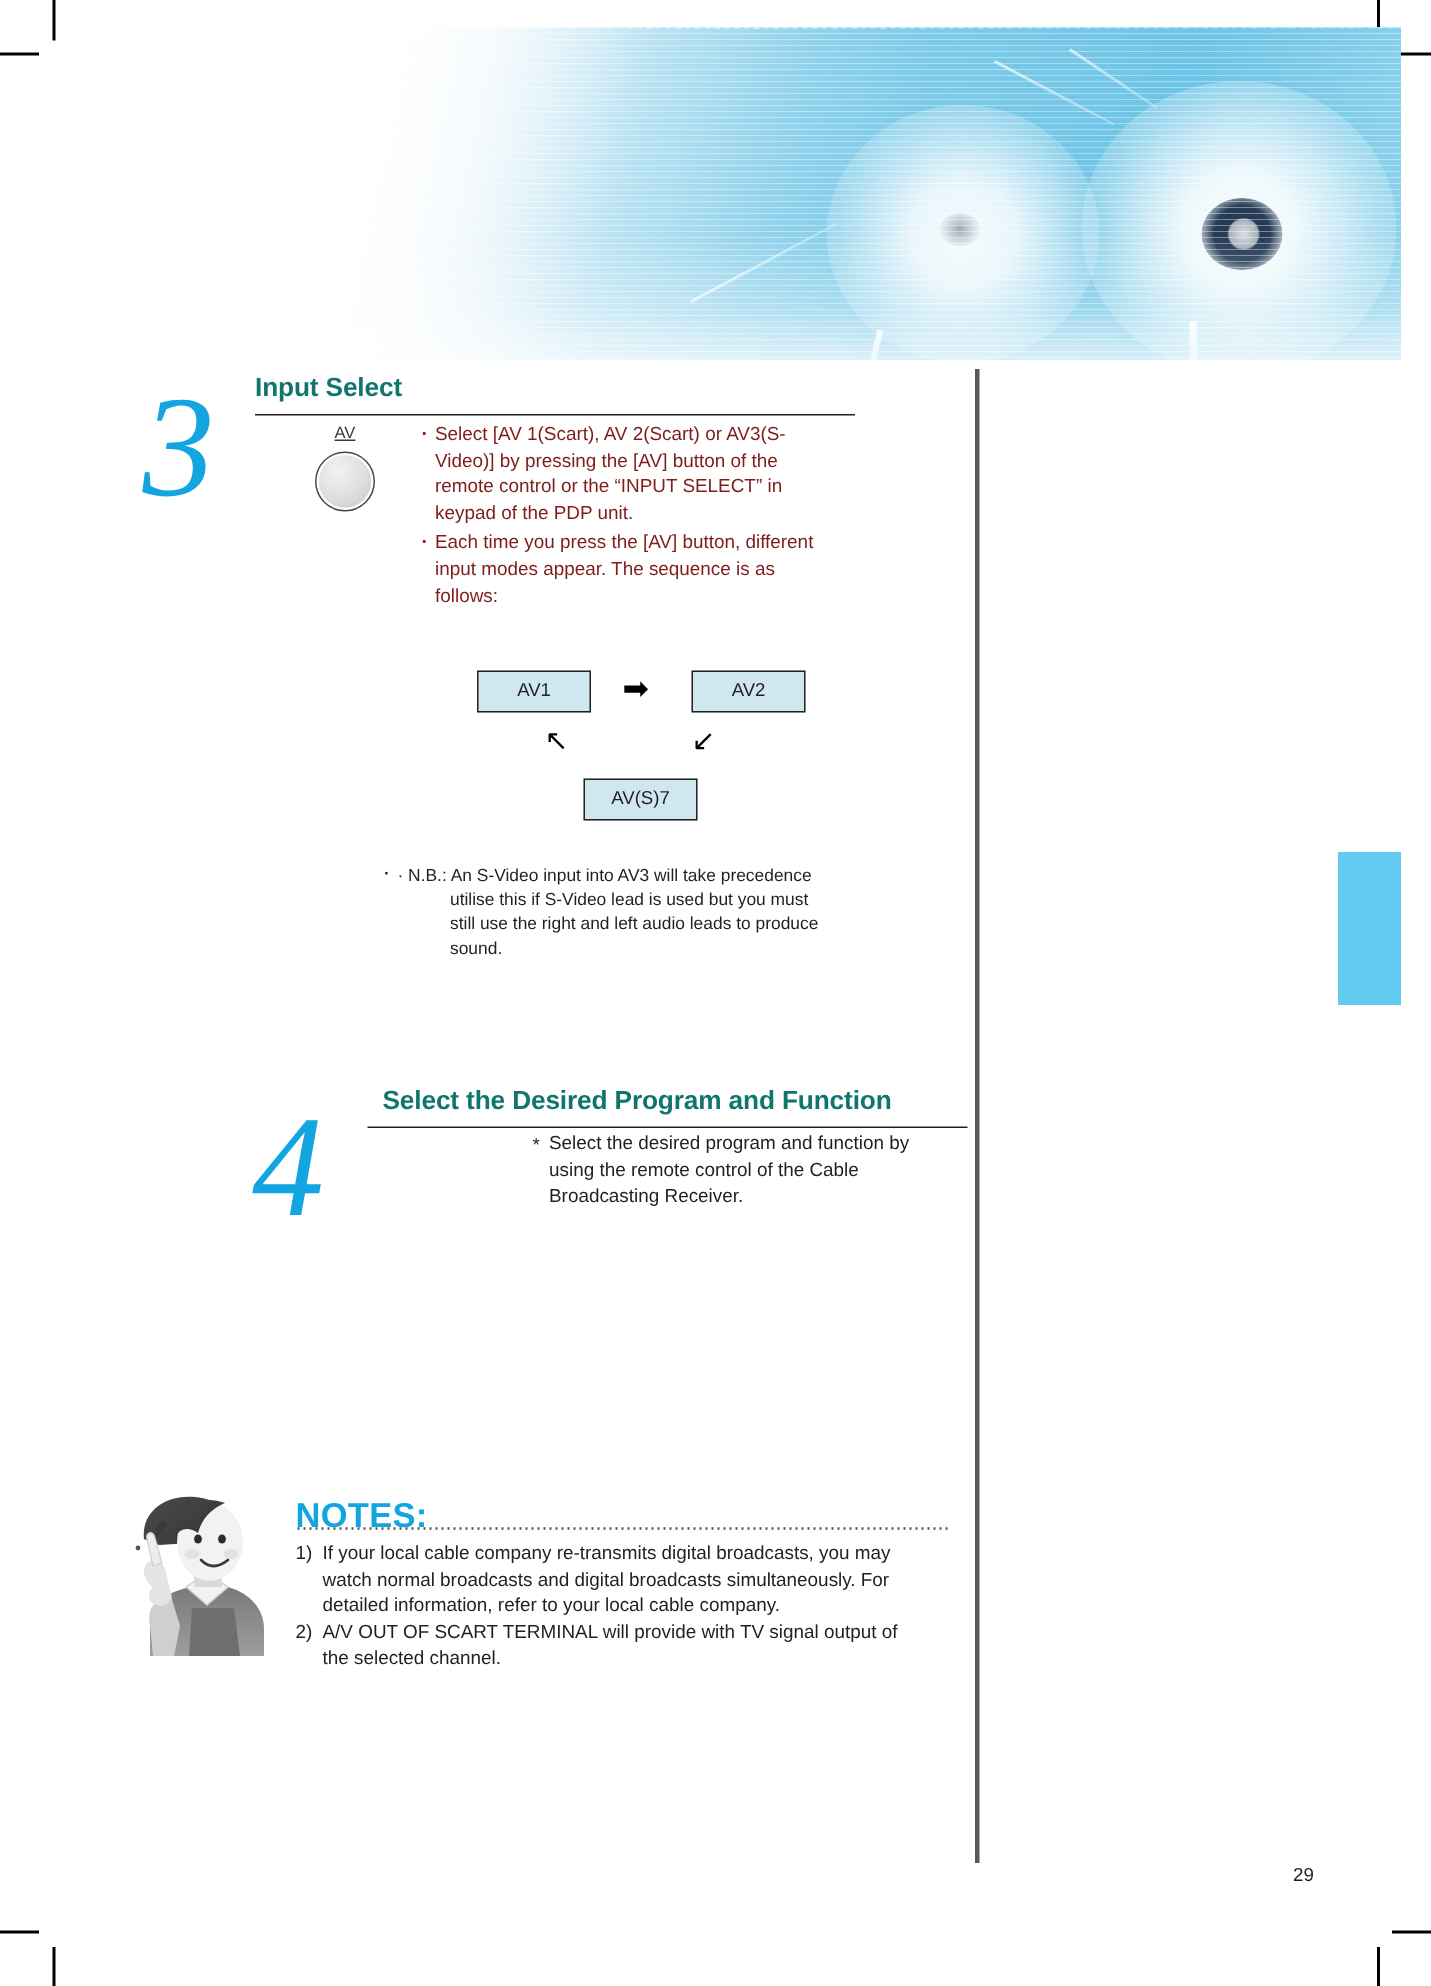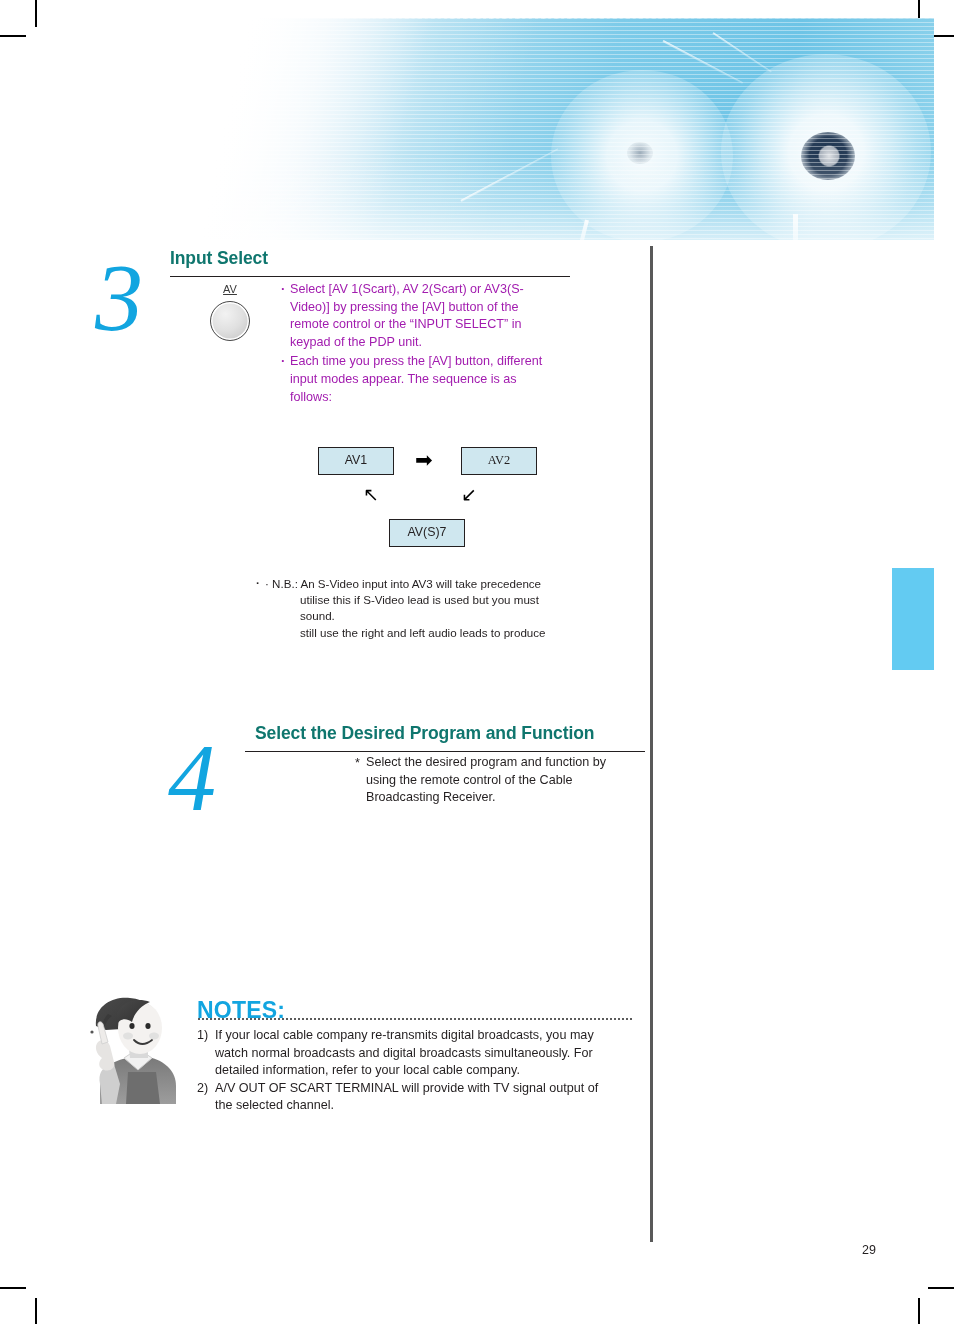--- a/index.html
+++ b/index.html
@@ -204,21 +204,21 @@
     border: 1.6px solid #4a4a4a;
     background: radial-gradient(circle at 38% 32%, #f2f2f2 0%, #e0e0e0 48%, #c9c9c9 86%, #bdbdbd 100%);
     box-shadow: inset 0 0 0 1.5px #ffffff;
   }
 
   
   .body-text {
     position: absolute;
     font-size: 12.6px;
     line-height: 17.6px;
-    color: #a21caf;
+    color: #7f1d1d;
   }
   #bullets3 { left: 281px; top: 281px; width: 270px; }
   .bullet { position: relative; padding-left: 9px; }
   .bullet + .bullet { margin-top: 2px; }
   .bullet::before {
     content: "\00b7";
     position: absolute; left: 0; top: -1px;
     font-weight: bold; font-size: 13px;
   }
 
@@ -245,21 +245,21 @@
     position: absolute;
     background: #cfe7ef;
     border: 1.6px solid #231f20;
     font-size: 12.4px;
     color: #231f20;
     text-align: center;
     line-height: 24px;
     height: 26px;
   }
   #box-av1 { left: 0px; top: 0px; width: 74px; }
-  #box-av2 { left: 143px; top: 0px; width: 74px; font-family: Liberation Serif, serif; }
+  #box-av2 { left: 143px; top: 0px; width: 74px; }
   #box-av3 { left: 71px; top: 72px; width: 74px; }
   .flow-arrow { position: absolute; color: #000000; font-size: 21px; line-height: 1; }
   #arrow-right { left: 97px; top: 2px; }
   #arrow-dl { left: 143px; top: 38px; font-size: 19px; transform: rotate(0deg); }
   #arrow-ul { left: 45px; top: 38px; font-size: 19px; }
 
   
   #notes-figure { position: absolute; left: 72px; top: 992px; width: 116px; height: 112px; }
   #notes-title {
     position: absolute; left: 197px; top: 985px;
@@ -343,22 +343,22 @@
     <div class="flow-arrow" id="arrow-dl">↙</div>
     <div class="flow-arrow" id="arrow-ul">↖</div>
   </div>
 
   <div id="nb-note">
     <div class="nb-first">
       <span>· N.B.:</span>
       <span>An S-Video input into AV3 will take precedence</span>
     </div>
     <div class="nb-line">utilise this if S-Video lead is used but you must</div>
+    <div class="nb-line">still use the right and left audio leads to produce</div>
     <div class="nb-line">sound.</div>
-    <div class="nb-line">still use the right and left audio leads to produce</div>
   </div>
 
   <div class="step-num" id="step4-num">4</div>
   <div class="step-title" id="step4-title">Select the Desired Program and Function</div>
   <div class="title-rule" id="rule4"></div>
   <div id="step4-body">
     <div class="star">Select the desired program and function by using the remote control of the Cable Broadcasting Receiver.</div>
   </div>
 
   <div id="notes-figure">

